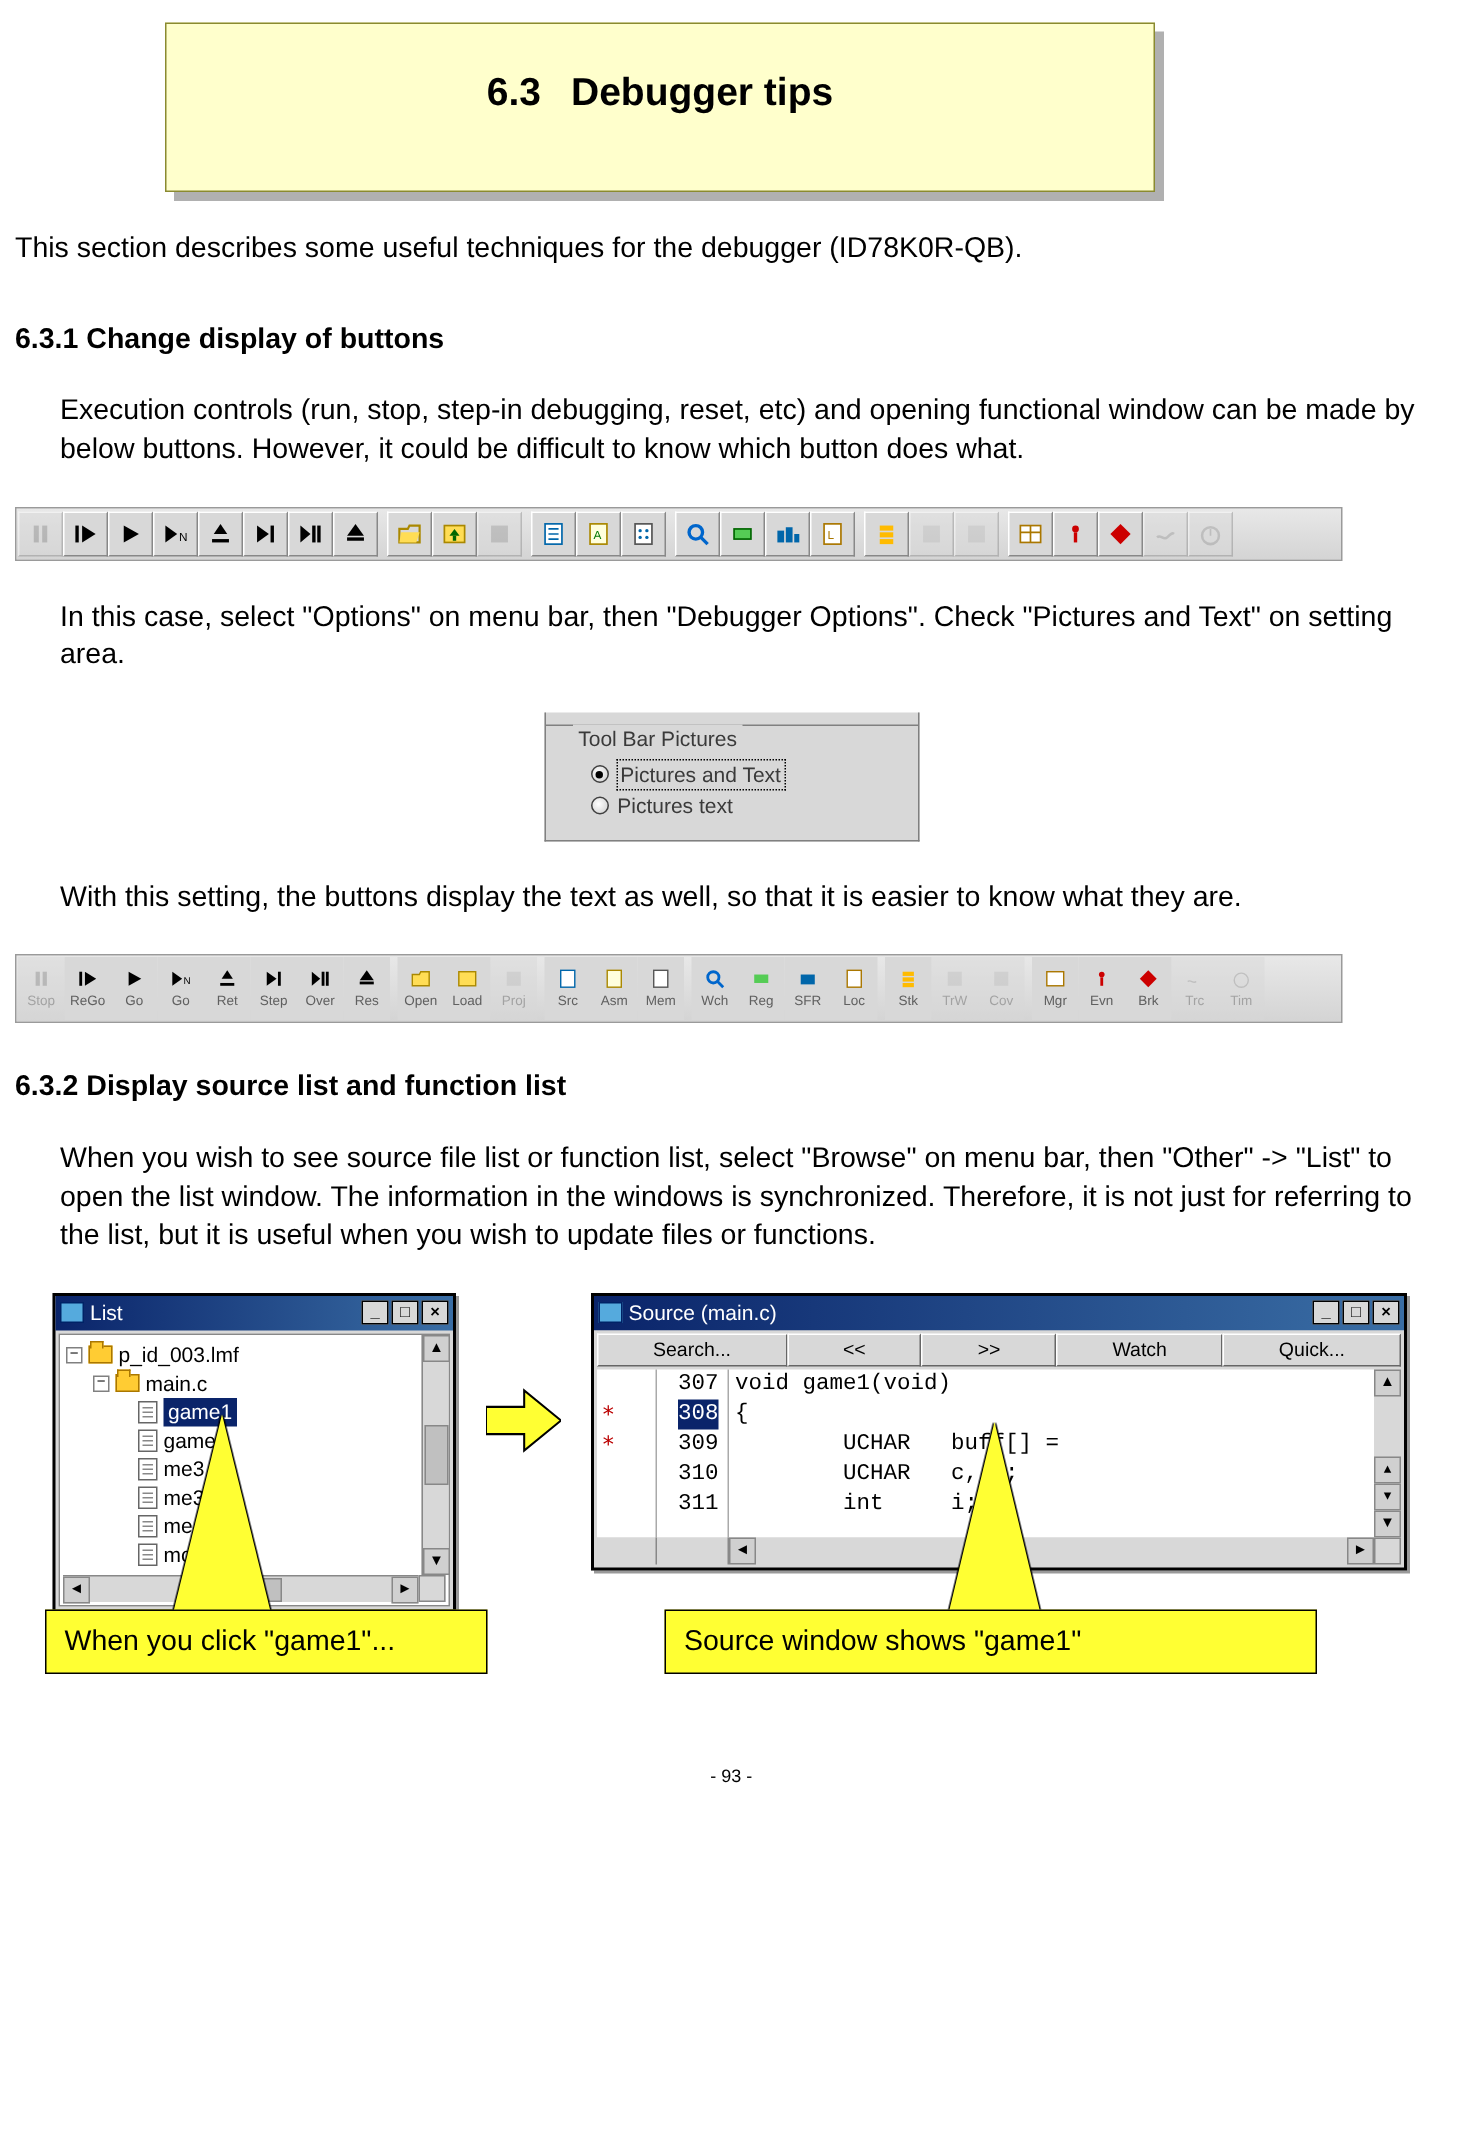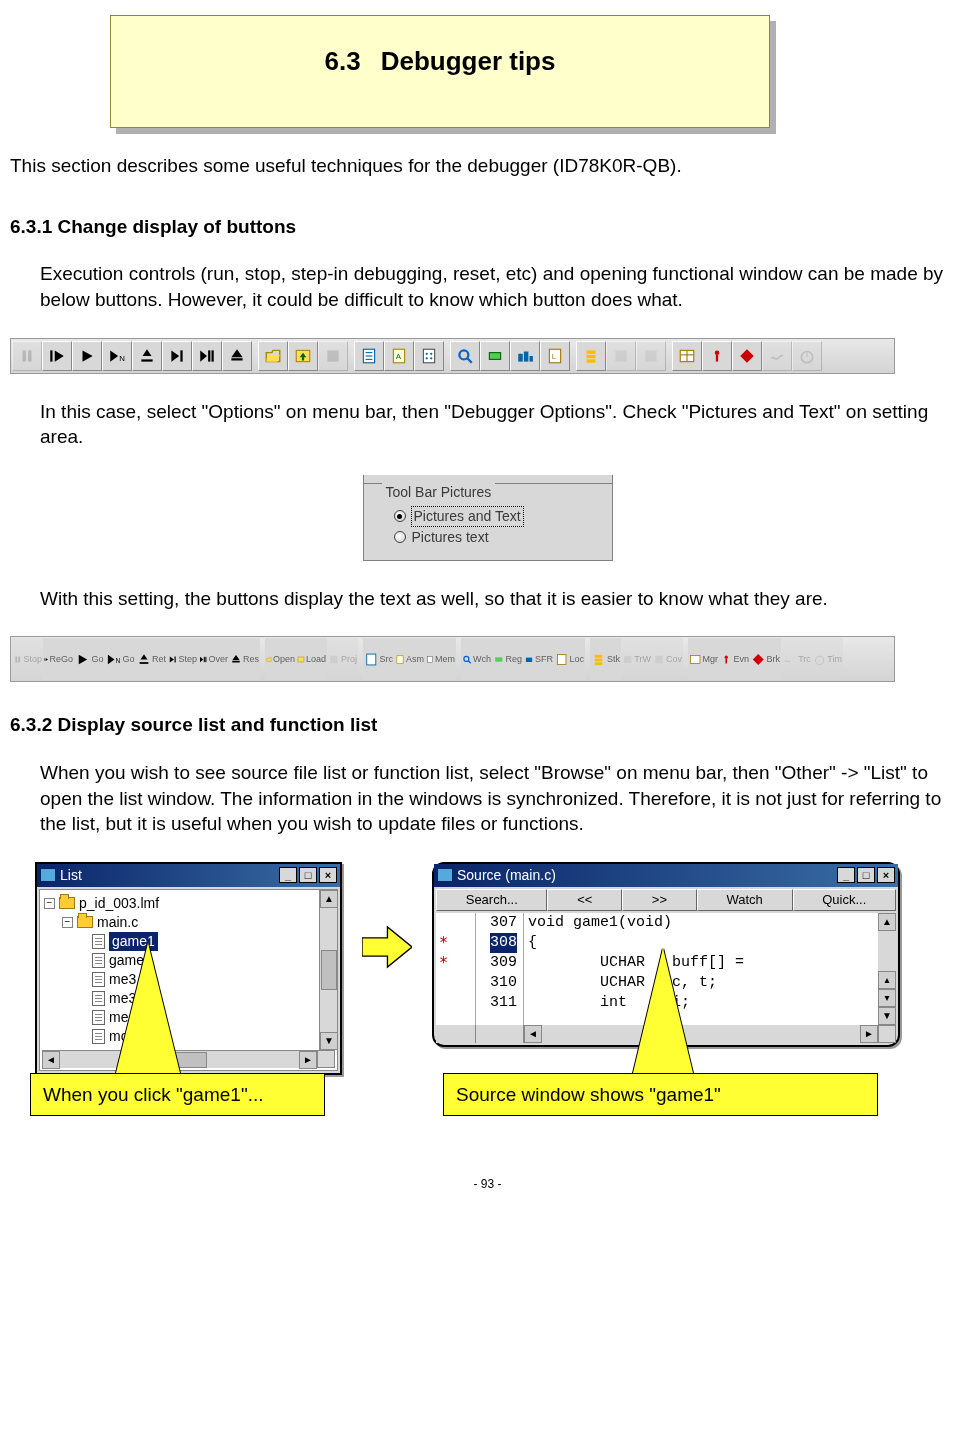--- a/index.html
+++ b/index.html
@@ -68,21 +68,21 @@
     gap: 0;
     border: 1px solid #9a9a9a;
     background: linear-gradient(#e8e8e8,#d4d4d4);
     width: 885px;
     margin: 0 0 30px 0;
     padding: 1px;
   }
   .tb2-btn {
     width: 31px; height: 42px;
     border: 1px solid transparent;
-    display: flex; flex-direction: row;
+    display: flex; flex-direction: column;
     align-items: center; justify-content: center;
     font-size: 9px;
     color: #606060;
     background: #d8d8d8;
     gap: 1px;
   }
   .tb2-btn svg { width: 15px; height: 15px; }
   .tb2-sep { width: 5px; }
   .tb2-dim { opacity: 0.45; }
   
@@ -124,41 +124,41 @@
     color:#fff;
     display:flex; align-items:center; justify-content:space-between;
     padding: 2px 3px;
     font-size: 14px;
   }
   .win-title-left { display:flex; align-items:center; gap:4px; }
   .win-title-left .wicon { width:16px; height:14px; background:#5ad; border:1px solid #026; }
   .win-ctrls { display:flex; gap:2px; }
   .win-ctrl { width:18px; height:16px; background:#d8d8d8; border:1px solid #000; display:flex; align-items:center; justify-content:center; font-size:11px; font-weight:bold; color:#000; }
   .win-body { background:#fff; border:1px solid #888; margin:2px; position:relative; }
-  .list-window { width:307px; }
+  .list-window { width:269px; }
   .list-body { height: 160px; display:flex; }
   .tree { flex:1; padding:4px 2px 0 4px; font-family: Tahoma, sans-serif; font-size:14px; color:#000; overflow:hidden; }
   .tree-row { display:flex; align-items:center; gap:4px; height:19px; white-space:nowrap; }
   .tree-indent1 { padding-left: 0; }
   .tree-indent2 { padding-left: 18px; }
   .tree-indent3 { padding-left: 48px; }
   .sq { width:11px; height:11px; border:1px solid #808080; display:flex; align-items:center; justify-content:center; font-size:10px; line-height:1; background:#fff; color:#000;}
   .folder { width:16px; height:12px; background:#ffcc33; border:1px solid #aa7700; position:relative; }
   .folder::before { content:""; position:absolute; top:-4px; left:0; width:7px; height:4px; background:#ffcc33; border:1px solid #aa7700; border-bottom:none;}
   .doc { width:13px; height:15px; background:#fff; border:1px solid #666; position:relative; }
   .doc::after{content:""; position:absolute; left:2px; right:2px; top:3px; height:1px; background:#888; box-shadow:0 3px 0 #888, 0 6px 0 #888;}
   .tree-sel { background:#0a246a; color:#fff; padding:0 3px; }
   .vscroll { width:18px; background:#d8d8d8; border-left:1px solid #888; display:flex; flex-direction:column; justify-content:space-between;}
   .vscroll .arrow, .hscroll .arrow { height:18px; width:18px; background:#d0d0d0; border:1px solid #888; display:flex; align-items:center; justify-content:center; font-size:10px;}
   .vscroll .thumb { width:16px; height:40px; margin:1px auto; background:#c0c0c0; border:1px solid #888;}
   .hscroll { height:18px; background:#d8d8d8; border-top:1px solid #888; display:flex; justify-content:space-between;}
   .hscroll .thumb {height:16px; width:55px; margin:1px 0; background:#c0c0c0; border:1px solid #888;}
   .list-bottom { height:18px; display:flex; background:#d8d8d8; margin:0 2px 2px 2px;}
 
-  .src-window { width: 468px; border-radius: 12px; }
+  .src-window { width: 544px; }
   .src-btnrow { display:flex; gap:0; padding:2px; background:#d8d8d8; }
   .src-btn {
     flex:1 0 auto; height:22px; background:#d8d8d8;
     border:1px solid #fff; border-right-color:#666; border-bottom-color:#666;
     display:flex; align-items:center; justify-content:center;
     font-size:13px;
     padding: 0 8px;
   }
   .src-body { display:flex; height:112px; background:#fff; margin:0 2px;}
   .src-gutter { width:40px; border-right:1px solid #aaa; font-family:monospace; font-size:15px; }

